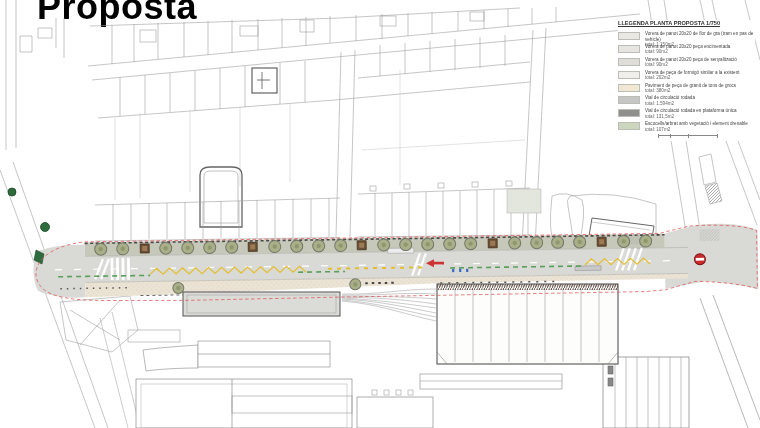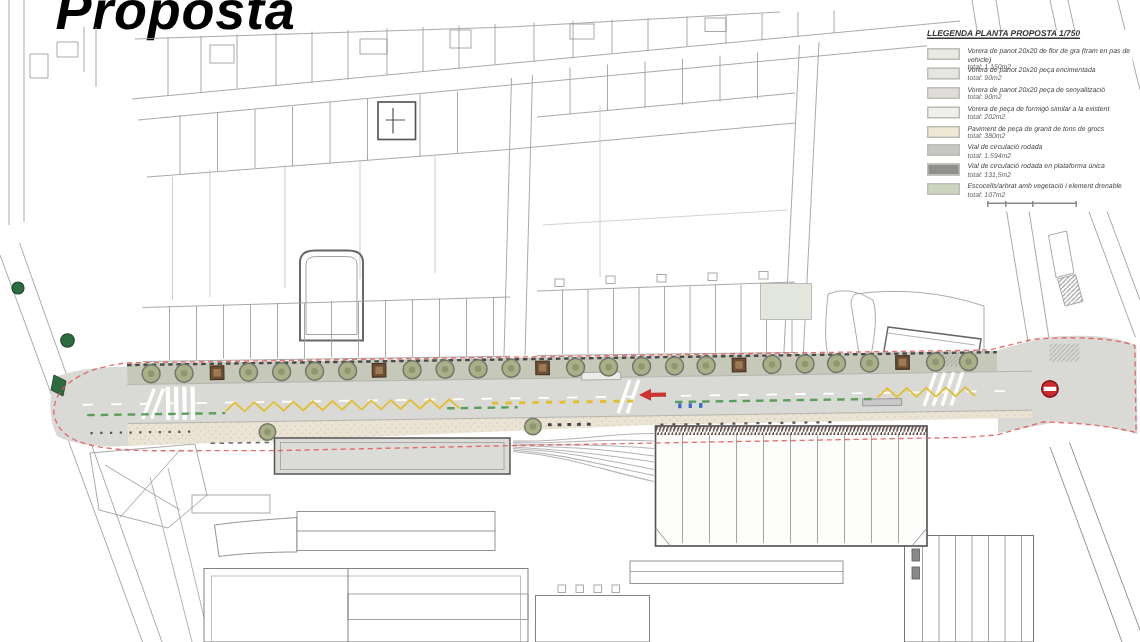--- a/index.html
+++ b/index.html
@@ -1,17 +1,17 @@
 <!DOCTYPE html>
 <html style="--road: #d9d9d6; --sidewalk_upper: #c6c8ba; --sidewalk_lower: #ebe3d4; --tree_fill: #a9b088; --tree_ring: #73776a; --tree_core: #8f9671; --existing_tree: #2e6b3e; --planter: #6e4f33; --planter_inner: #9a7b55; --zigzag: #e3bf2e; --bike: #58a05a; --boundary: #e05858; --sign_red: #cc2b2b; --station_fill: #dbdbd8; --plaza_fill: #e3e6dd;"><head>
 <meta charset="utf-8">
 <style>
   html,body{margin:0;padding:0;background:#fff;}
   .stage{position:relative;width:760px;height:428px;background:#fff;overflow:hidden;
-         font-family:"Liberation Sans",sans-serif;font-style:italic;}
+         font-family:"Liberation Sans",sans-serif;}
   .title{position:absolute;left:37px;top:-14px;font-size:36px;font-weight:bold;
          color:#000;letter-spacing:0.5px;margin:0;}
   svg{position:absolute;left:0;top:0;}
   .legend{position:absolute;left:618px;top:20px;width:137px;background:#fff;}
   .legend-title{font-size:5.6px;font-weight:bold;color:#333;text-decoration:underline;
                 margin-bottom:5px;}
   .legend-item{display:flex;gap:5px;margin-bottom:3.2px;align-items:flex-start;height:9.7px;}
   .swatch{flex:0 0 20px;height:6px;margin-top:1px;border:0.5px solid #bdbdb8;}
   .ltext{font-size:4.6px;line-height:1.2;color:#444;}
   .larea{color:#666;}

